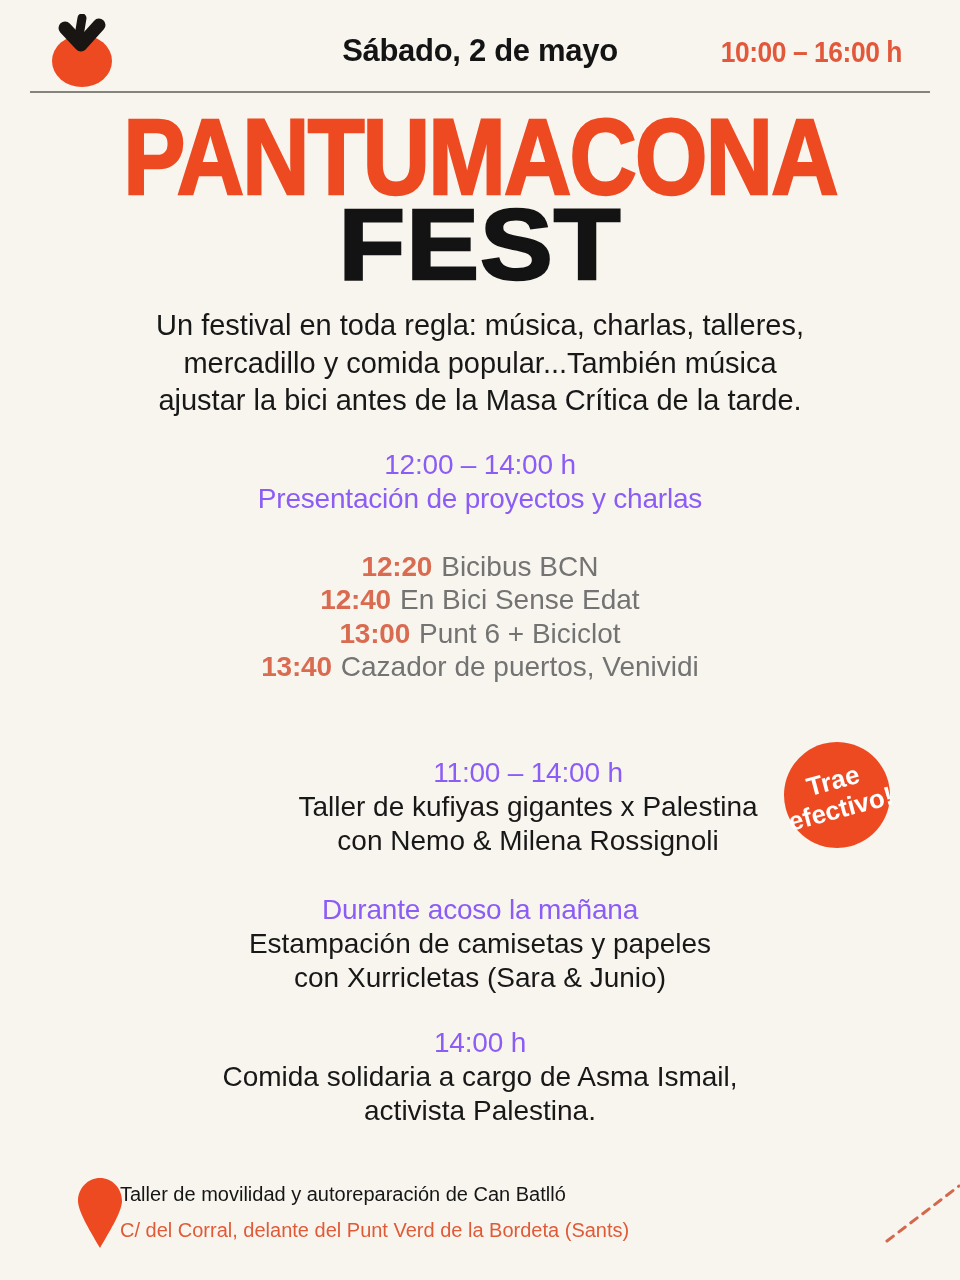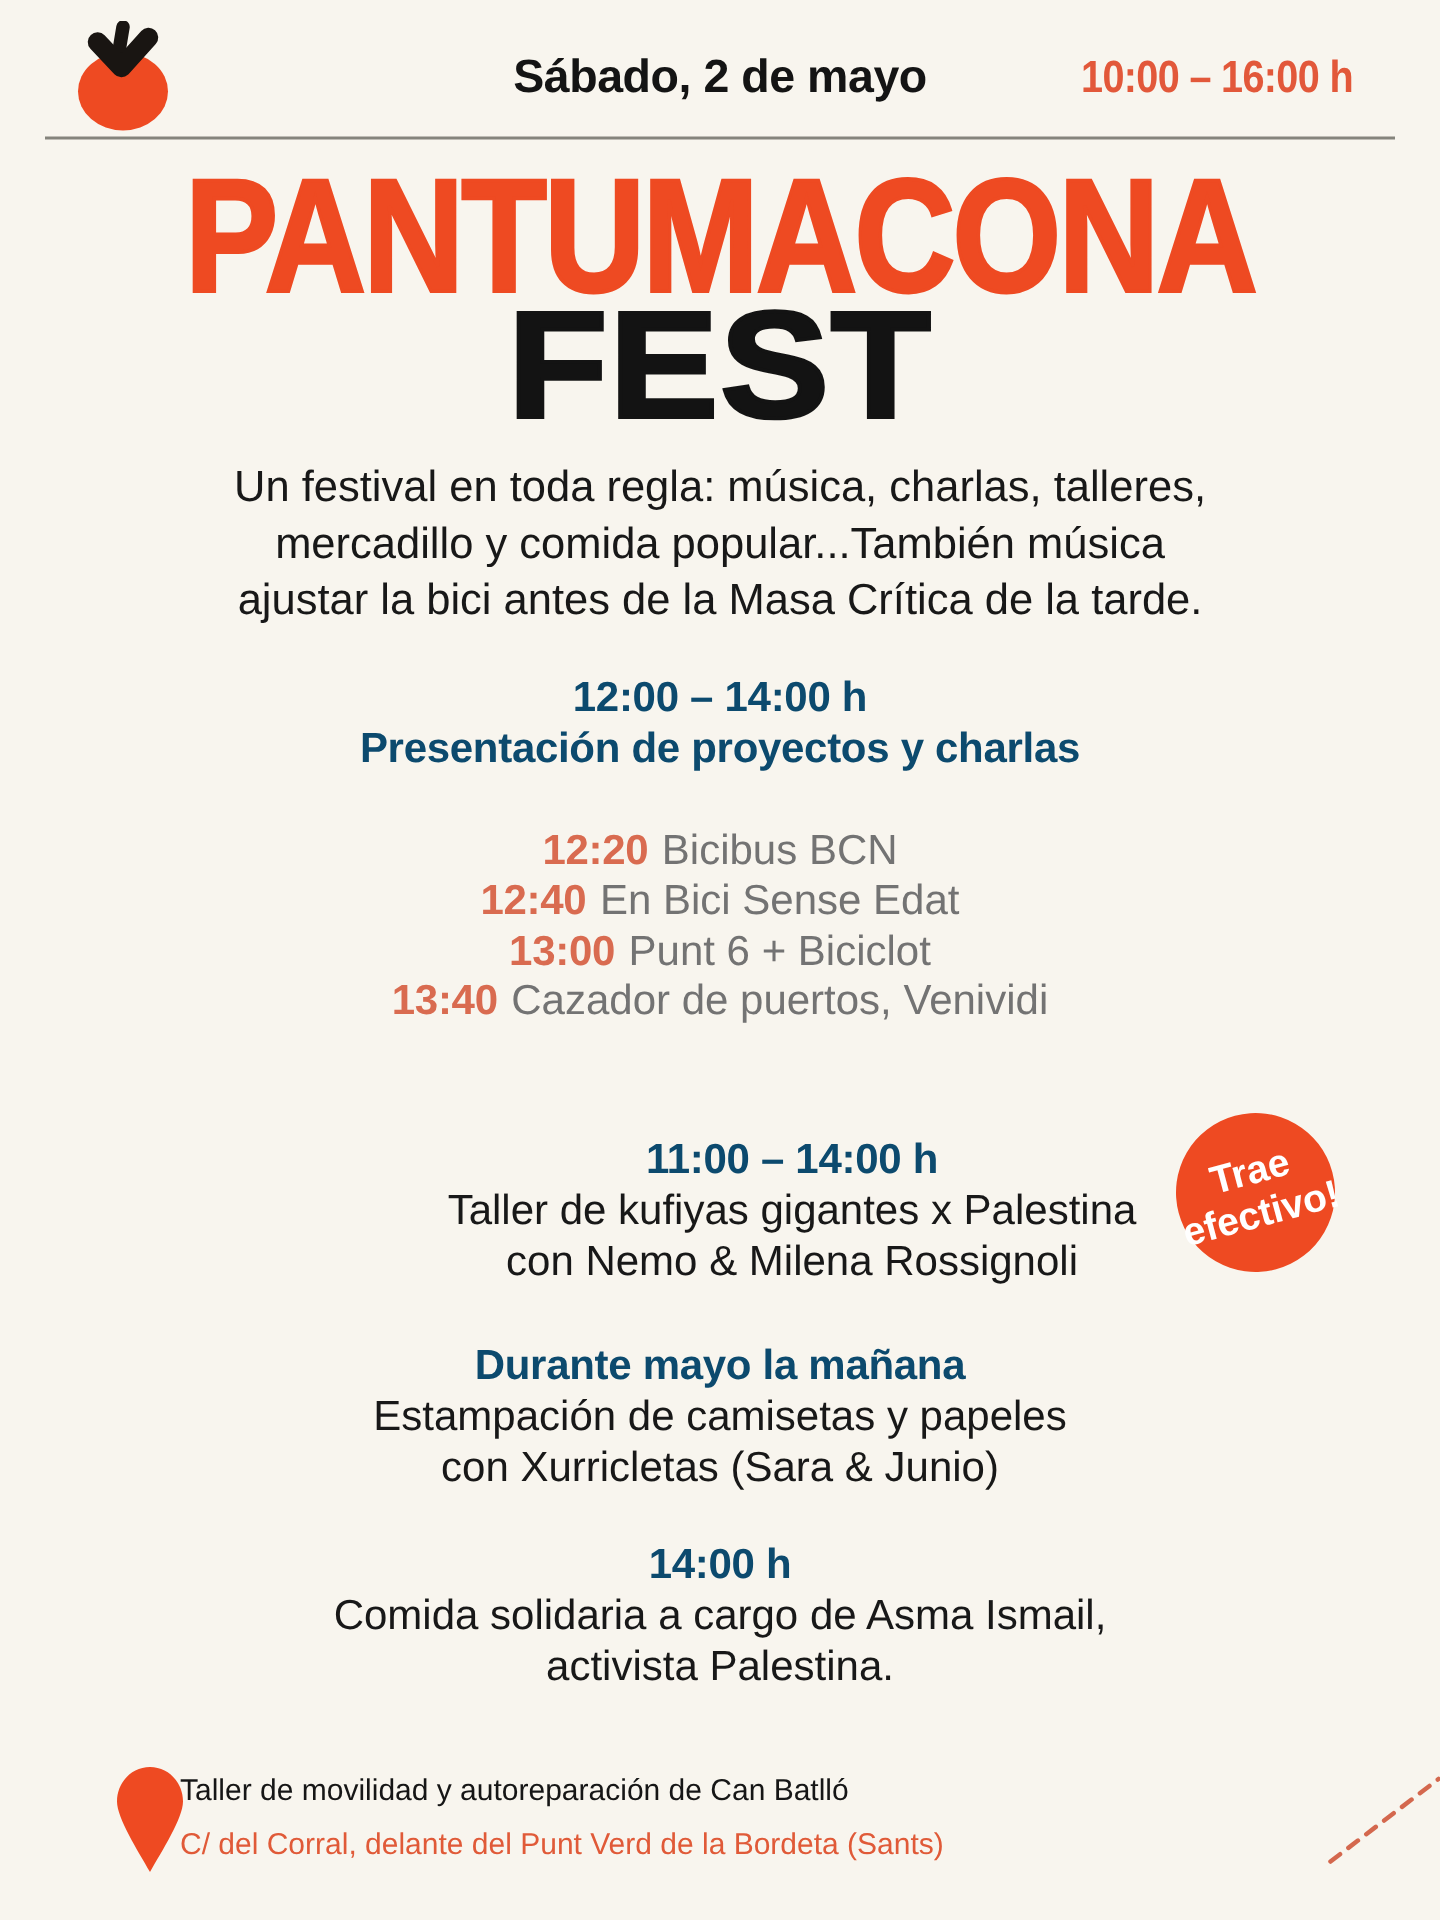--- a/index.html
+++ b/index.html
@@ -44,21 +44,21 @@
     text-align:center;font-size:101px;line-height:1;font-weight:700;
     color:#131313;letter-spacing:1px;white-space:nowrap;
     transform:scaleX(1.08);transform-origin:center top;
     -webkit-text-stroke:2.5px #131313;
   }
 
   
   .block{position:absolute;left:0;width:960px;text-align:center;white-space:nowrap;}
   .intro{top:307px;font-size:29px;line-height:37.5px;font-weight:400;color:#181818;}
   .sect{font-size:28px;line-height:34px;}
-  .sect .time-line{color:#0c4a6e;font-weight:700;letter-spacing:-0.2px;}
+  .sect .time-line{color:#8b5cf6;font-weight:400;letter-spacing:-0.2px;}
   .sect .body-line{color:#181818;font-weight:400;}
   .charlas{top:448px;}
   .schedule{top:550px;font-size:28px;line-height:33.3px;}
   .schedule .t{color:#d96b50;font-weight:600;letter-spacing:-0.2px;margin-right:9px;}
   .schedule .n{color:#737373;font-weight:400;}
   .kufiyas{top:756px;padding-left:48px;}
   .estampacion{top:893px;}
   .comida{top:1026px;}
 
   
@@ -124,21 +124,21 @@
     <div class="body-line">Taller de kufiyas gigantes x Palestina</div>
     <div class="body-line">con Nemo &amp; Milena Rossignoli</div>
   </div>
 
   <div class="badge">
     <div>Trae</div>
     <div>efectivo!</div>
   </div>
 
   <div class="block sect estampacion">
-    <div class="time-line">Durante mayo la mañana</div>
+    <div class="time-line">Durante acoso la mañana</div>
     <div class="body-line">Estampación de camisetas y papeles</div>
     <div class="body-line">con Xurricletas (Sara &amp; Junio)</div>
   </div>
 
   <div class="block sect comida">
     <div class="time-line">14:00 h</div>
     <div class="body-line">Comida solidaria a cargo de Asma Ismail,</div>
     <div class="body-line">activista Palestina.</div>
   </div>
 

